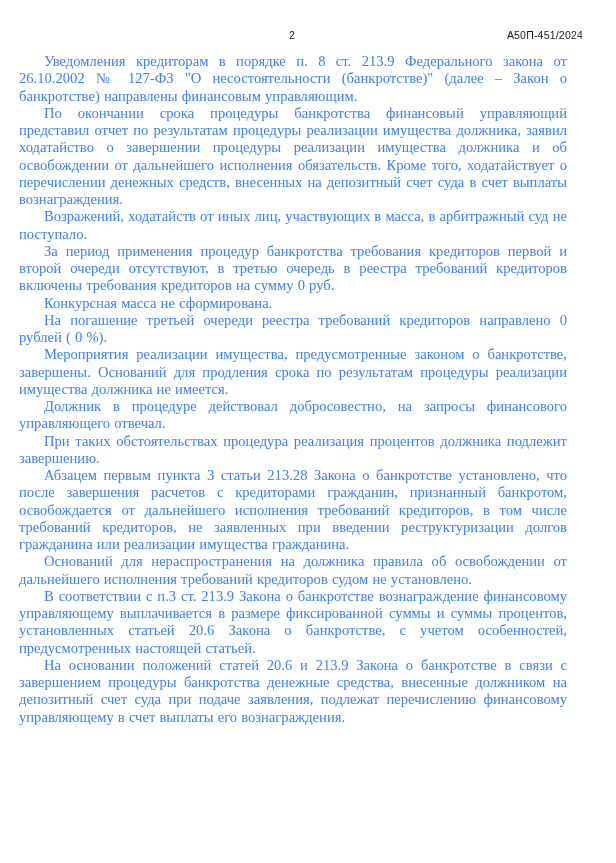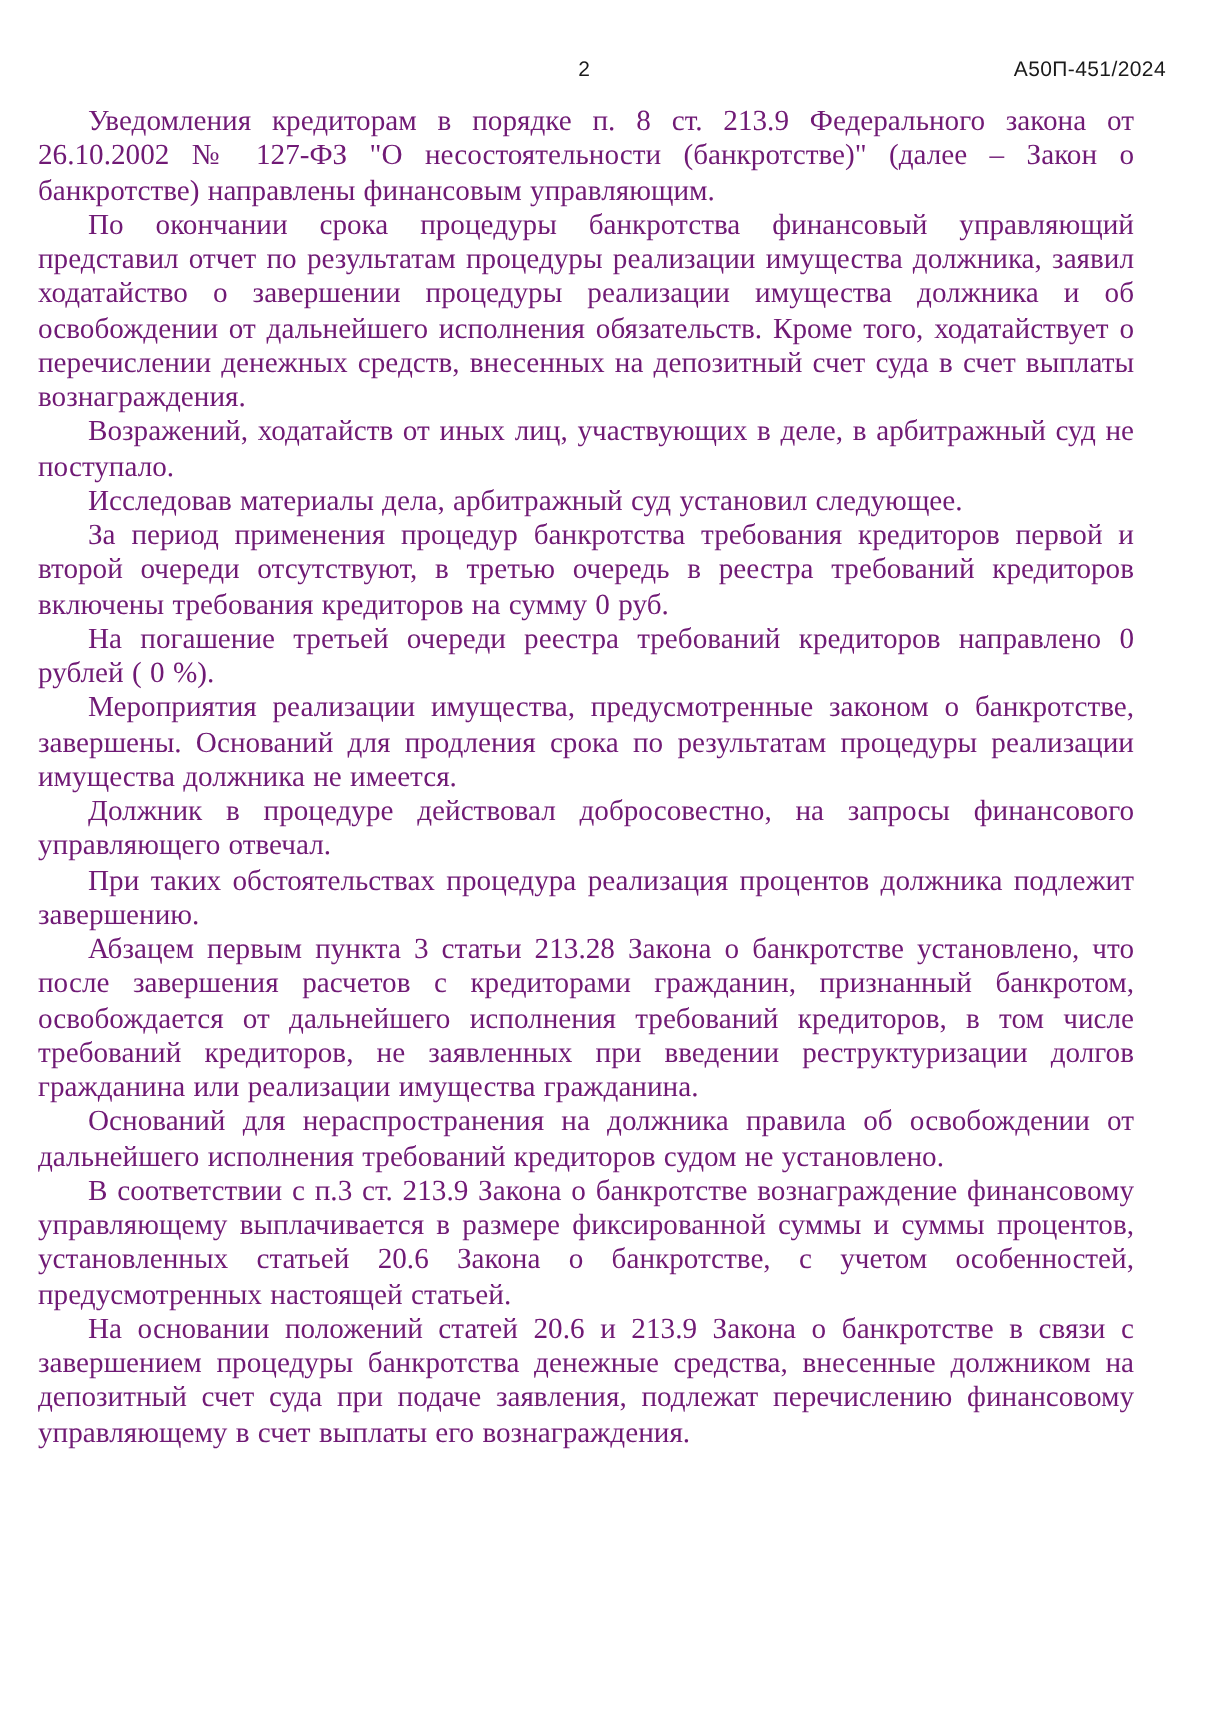--- a/index.html
+++ b/index.html
@@ -41,21 +41,21 @@
     letter-spacing: 0.2px;
   }
   .document-body {
     position: absolute;
     top: 53px;
     left: 19px;
     width: 548px;
     text-align: justify;
     font-size: 14.6px;
     line-height: 17.25px;
-    color: #701a75;
+    color: #3b82f6;
   }
   .document-body p {
     margin: 0;
     padding: 0;
     text-indent: 25px;
     word-spacing: 0.5px;
   }
 </style>
 </head>
 <body>
@@ -63,23 +63,23 @@
 <div class="page">
 
   <div class="page-header">
     <div class="page-number">2</div>
     <div class="case-number">А50П-451/2024</div>
   </div>
 
   <div class="document-body">
     <p>Уведомления кредиторам в порядке п. 8 ст. 213.9 Федерального закона от 26.10.2002 № 127-ФЗ "О несостоятельности (банкротстве)" (далее – Закон о банкротстве) направлены финансовым управляющим.</p>
     <p>По окончании срока процедуры банкротства финансовый управляющий представил отчет по результатам процедуры реализации имущества должника, заявил ходатайство о завершении процедуры реализации имущества должника и об освобождении от дальнейшего исполнения обязательств. Кроме того, ходатайствует о перечислении денежных средств, внесенных на депозитный счет суда в счет выплаты вознаграждения.</p>
-    <p>Возражений, ходатайств от иных лиц, участвующих в деле, в арбитражный суд не поступало.</p>
-    <p>Исследовав материалы дела, арбитражный суд установил следующее.</p>
+    <p>Возражений, ходатайств от иных лиц, участвующих в масса, в арбитражный суд не поступало.</p>
     <p>За период применения процедур банкротства требования кредиторов первой и второй очереди отсутствуют, в третью очередь в реестра требований кредиторов включены требования кредиторов на сумму 0 руб.</p>
+    <p>Конкурсная масса не сформирована.</p>
     <p>На погашение третьей очереди реестра требований кредиторов направлено 0 рублей ( 0 %).</p>
     <p>Мероприятия реализации имущества, предусмотренные законом о банкротстве, завершены. Оснований для продления срока по результатам процедуры реализации имущества должника не имеется.</p>
     <p>Должник в процедуре действовал добросовестно, на запросы финансового управляющего отвечал.</p>
     <p>При таких обстоятельствах процедура реализация процентов должника подлежит завершению.</p>
     <p>Абзацем первым пункта 3 статьи 213.28 Закона о банкротстве установлено, что после завершения расчетов с кредиторами гражданин, признанный банкротом, освобождается от дальнейшего исполнения требований кредиторов, в том числе требований кредиторов, не заявленных при введении реструктуризации долгов гражданина или реализации имущества гражданина.</p>
     <p>Оснований для нераспространения на должника правила об освобождении от дальнейшего исполнения требований кредиторов судом не установлено.</p>
     <p>В соответствии с п.3 ст. 213.9 Закона о банкротстве вознаграждение финансовому управляющему выплачивается в размере фиксированной суммы и суммы процентов, установленных статьей 20.6 Закона о банкротстве, с учетом особенностей, предусмотренных настоящей статьей.</p>
     <p>На основании положений статей 20.6 и 213.9 Закона о банкротстве в связи с завершением процедуры банкротства денежные средства, внесенные должником на депозитный счет суда при подаче заявления, подлежат перечислению финансовому управляющему в счет выплаты его вознаграждения.</p>
   </div>
 

